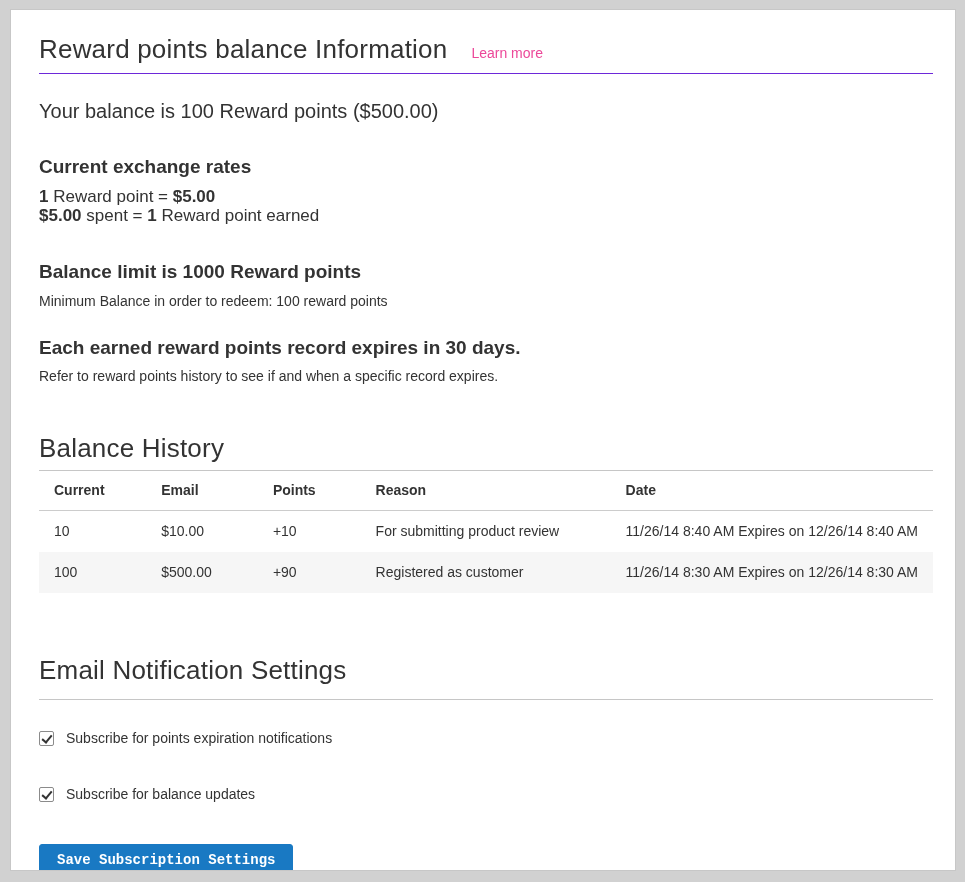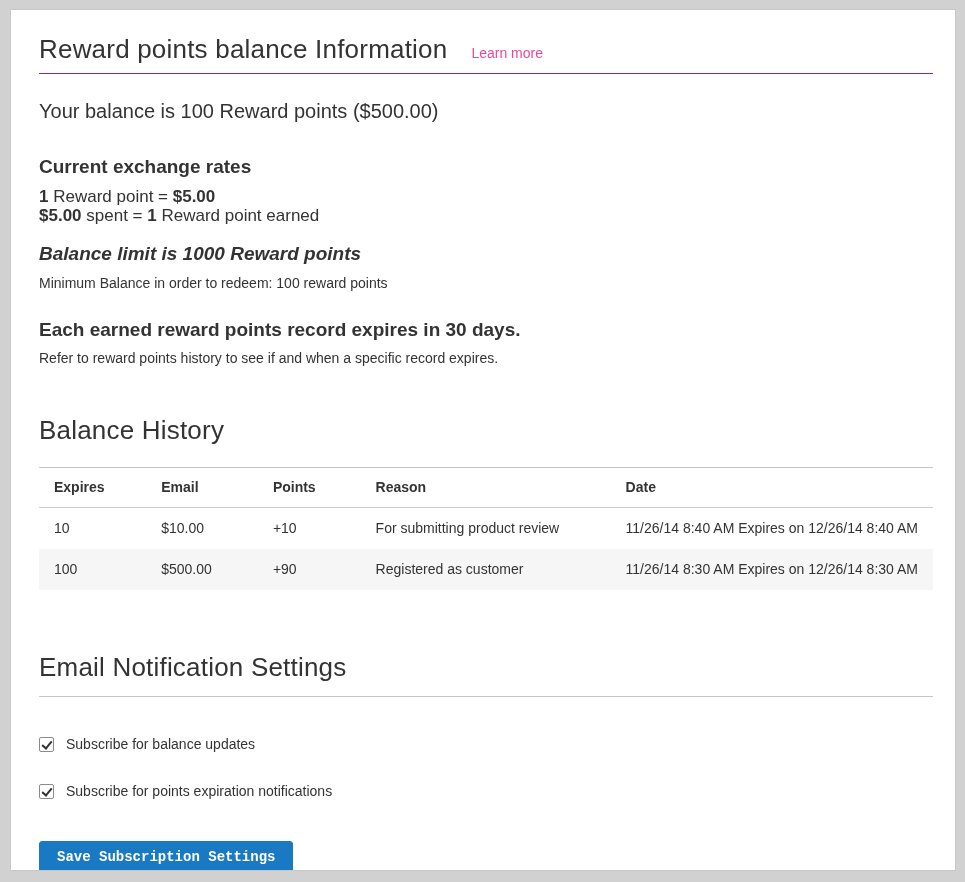--- a/index.html
+++ b/index.html
@@ -46,33 +46,33 @@
     line-height: 22px;
   }
   .sub-heading {
     font-size: 19px;
     font-weight: bold;
     line-height: 17px;
   }
   .exchange-heading { margin-top: 36px; }
   .rates { margin-top: 12px; font-size: 17px; line-height: 19px; }
   .rates b { font-weight: bold; }
-  .limit-heading { margin-top: 20px; font-style: italic; }
+  .limit-heading { margin-top: 38px; }
   .plain-line { margin-top: 13px; font-size: 14px; line-height: 17px; }
   .expiry-heading { margin-top: 29px; }
   .expiry-note { margin-top: 12px; }
   
   .section-heading {
     font-size: 26px;
     font-weight: 300;
     line-height: 34px;
     color: #333;
     letter-spacing: 0.2px;
     border-bottom: 1px solid #c6c6c6;
-    padding-bottom: 20px;
+    padding-bottom: 5px;
   }
   .history-section { margin-top: 46px; }
   .notif-section { margin-top: 60px; }
   .notif-section .section-heading { padding-bottom: 12px; }
   
   table.history {
     width: 100%;
     border-collapse: collapse;
     font-size: 14px;
   }
@@ -173,21 +173,21 @@
     <table class="history">
       <colgroup>
         <col class="c-balance">
           <col class="c-amount">
           <col class="c-points">
           <col class="c-reason">
           <col class="c-date">
       </colgroup>
       <thead>
         <tr>
-          <th>Expires</th>
+          <th>Current</th>
           <th>Email</th>
           <th>Points</th>
           <th>Reason</th>
           <th class="date-col">Date</th>
         </tr>
       </thead>
       <tbody>
         <tr>
           <td>10</td>
           <td>$10.00</td>
@@ -202,26 +202,26 @@
           <td>Registered as customer</td>
           <td class="date-cell">11/26/14 8:30 AM Expires on 12/26/14 8:30 AM</td>
         </tr>
       </tbody>
     </table>
   </div>
 
   <div class="notif-section">
     <h2 class="section-heading">Email Notification Settings</h2>
 
+    <div class="check-row second">
+      <input type="checkbox" id="cb-expiry" checked="" style="">
+      <label for="cb-expiry">Subscribe for points expiration notifications</label>
+    </div>
+
     <div class="check-row first">
       <input type="checkbox" id="cb-balance" checked="" style="">
       <label for="cb-balance">Subscribe for balance updates</label>
     </div>
 
-    <div class="check-row second">
-      <input type="checkbox" id="cb-expiry" checked="" style="">
-      <label for="cb-expiry">Subscribe for points expiration notifications</label>
-    </div>
-
     <button class="save-btn">Save Subscription Settings</button>
   </div>
 
 </div>
 
 </body></html>

